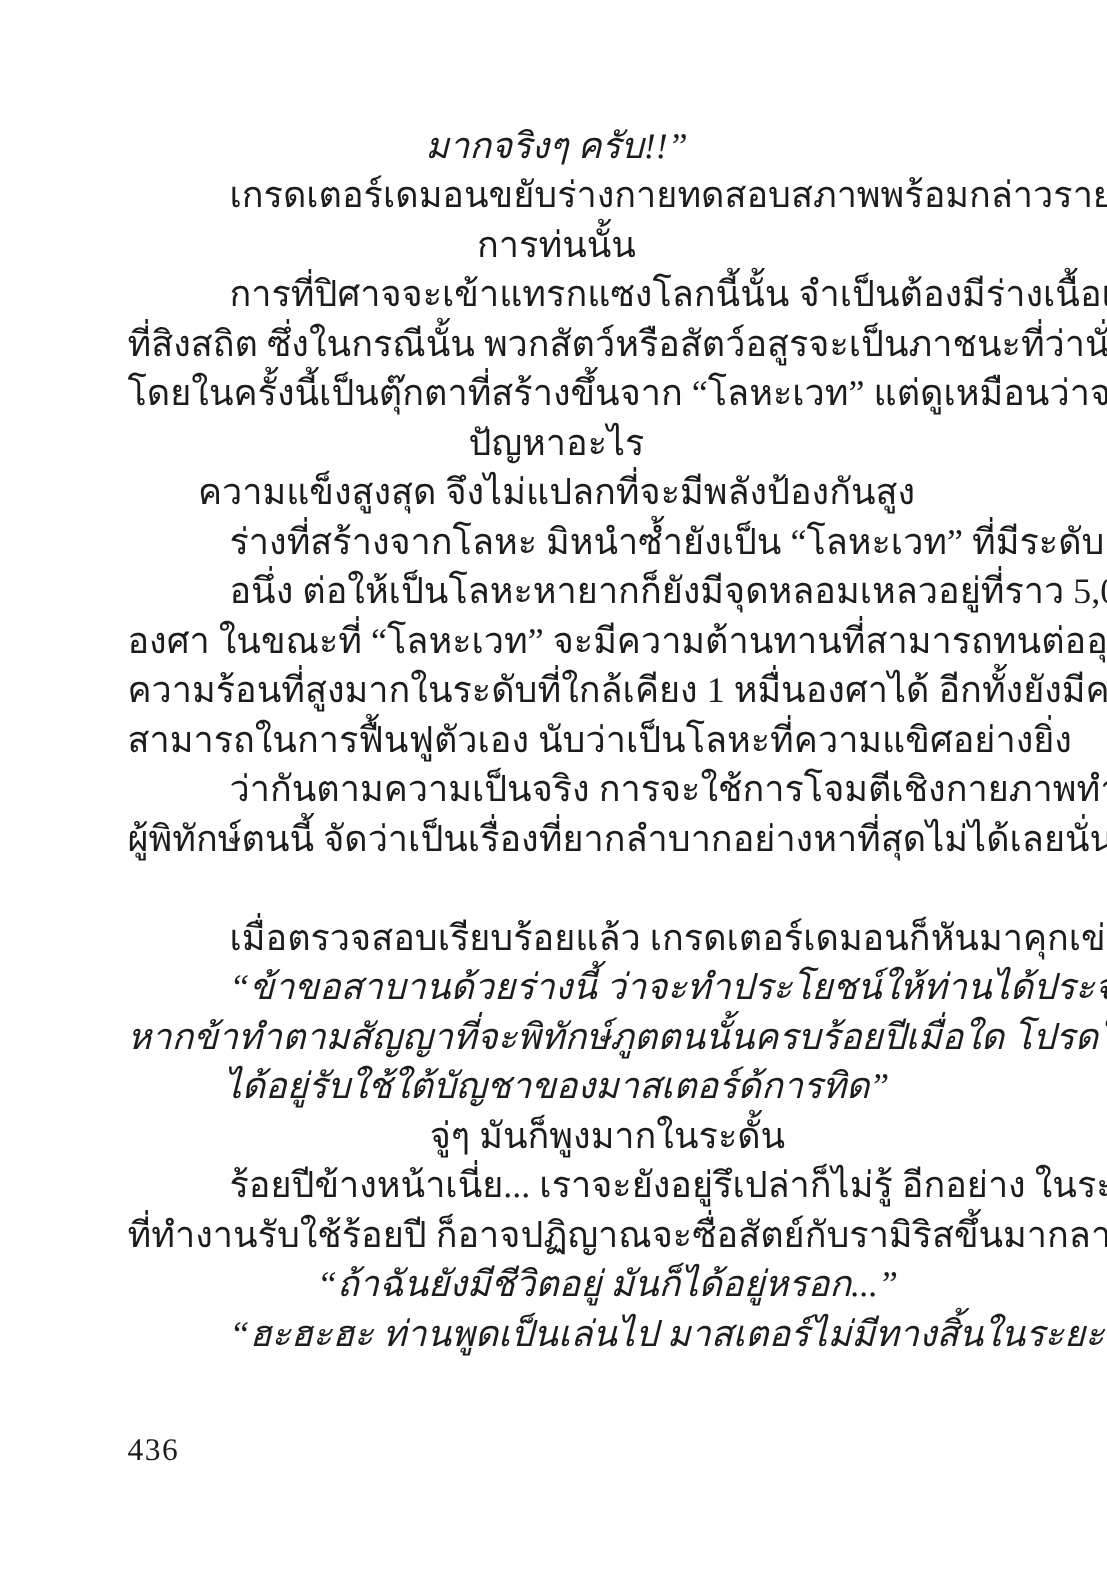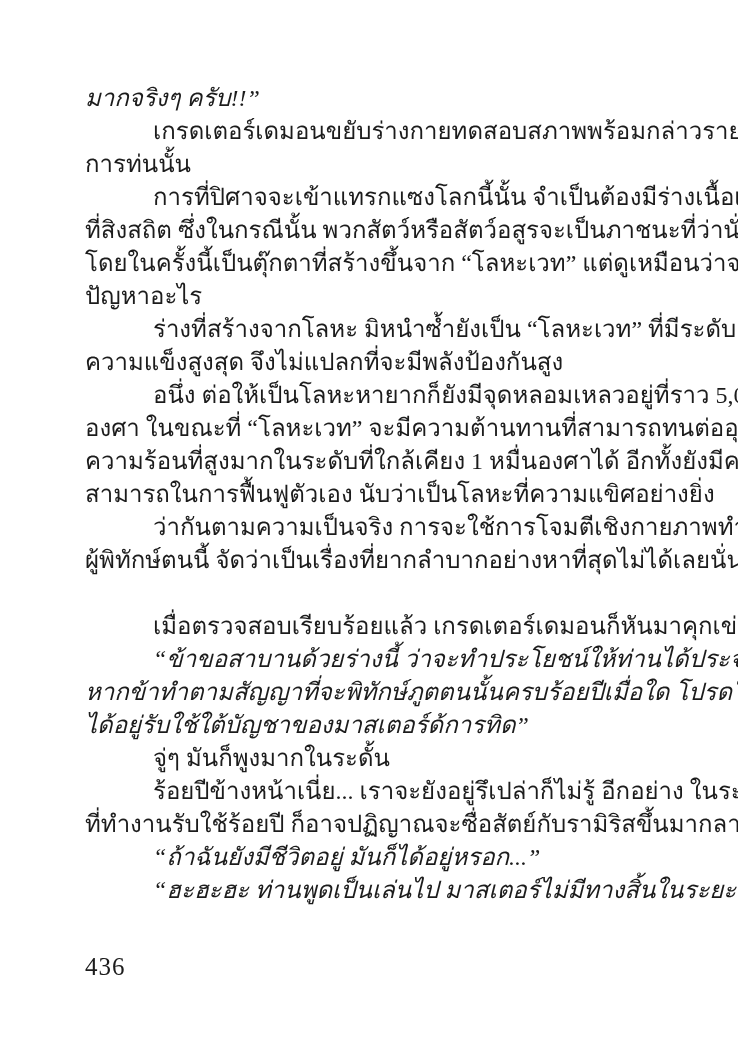--- a/index.html
+++ b/index.html
@@ -20,61 +20,61 @@
     position: absolute;
     left: 85px;
     top: 82px;
     width: 572px;
   }
   .line {
     height: 33px;
     line-height: 33px;
     font-size: 24px;
     white-space: nowrap;
-    text-align: left;
+    text-align: center;
     color: #1c1c1c;
   }
   .line.justify {
     text-align: justify;
     text-align-last: justify;
   }
   .line.indent {
     padding-left: 68px;
   }
   .line.italic {
     font-style: italic;
   }
   .line.spacer {
     height: 33px;
   }
   .page-number {
     position: absolute;
     left: 85px;
     top: 950px;
-    font-size: 25px;
+    font-size: 21px;
     line-height: 33px;
     letter-spacing: 1px;
     color: #1c1c1c;
     font-family: "Liberation Serif", "DejaVu Serif", serif;
   }
 </style>
 </head>
 <body>
 
 <div class="page">
   <div class="text-block">
       <div class="line italic">มากจริงๆ ครับ!!”</div>
       <div class="line indent justify">เกรดเตอร์เดมอนขยับร่างกายทดสอบสภาพพร้อมกล่าวรายงาน</div>
       <div class="line">การท่นนั้น</div>
       <div class="line indent justify">การที่ปิศาจจะเข้าแทรกแซงโลกนี้นั้น จำเป็นต้องมีร่างเนื้อเป็น</div>
       <div class="line justify">ที่สิงสถิต ซึ่งในกรณีนั้น พวกสัตว์หรือสัตว์อสูรจะเป็นภาชนะที่ว่านั่น</div>
       <div class="line justify">โดยในครั้งนี้เป็นตุ๊กตาที่สร้างขึ้นจาก “โลหะเวท” แต่ดูเหมือนว่าจะไม่มี</div>
       <div class="line">ปัญหาอะไร</div>
+      <div class="line">ความแข็งสูงสุด จึงไม่แปลกที่จะมีพลังป้องกันสูง</div>
       <div class="line indent justify">ร่างที่สร้างจากโลหะ มิหนำซ้ำยังเป็น “โลหะเวท” ที่มีระดับ</div>
-      <div class="line">ความแข็งสูงสุด จึงไม่แปลกที่จะมีพลังป้องกันสูง</div>
       <div class="line indent justify">อนึ่ง ต่อให้เป็นโลหะหายากก็ยังมีจุดหลอมเหลวอยู่ที่ราว 5,000</div>
       <div class="line justify">องศา ในขณะที่ “โลหะเวท” จะมีความต้านทานที่สามารถทนต่ออุณหภูมิ</div>
       <div class="line justify">ความร้อนที่สูงมากในระดับที่ใกล้เคียง 1 หมื่นองศาได้ อีกทั้งยังมีความ</div>
       <div class="line">สามารถในการฟื้นฟูตัวเอง นับว่าเป็นโลหะที่ความแขิศอย่างยิ่ง</div>
       <div class="line indent justify">ว่ากันตามความเป็นจริง การจะใช้การโจมตีเชิงกายภาพทำลาย</div>
       <div class="line justify">ผู้พิทักษ์ตนนี้ จัดว่าเป็นเรื่องที่ยากลำบากอย่างหาที่สุดไม่ได้เลยนั่นแหละ</div>
       <div class="line spacer"></div>
       <div class="line indent justify">เมื่อตรวจสอบเรียบร้อยแล้ว เกรดเตอร์เดมอนก็หันมาคุกเข่าให้ผม</div>
       <div class="line indent italic justify">“ข้าขอสาบานด้วยร่างนี้ ว่าจะทำประโยชน์ให้ท่านได้ประจักษ์</div>
       <div class="line italic justify">หากข้าทำตามสัญญาที่จะพิทักษ์ภูตตนนั้นครบร้อยปีเมื่อใด โปรดให้ข้า</div>

